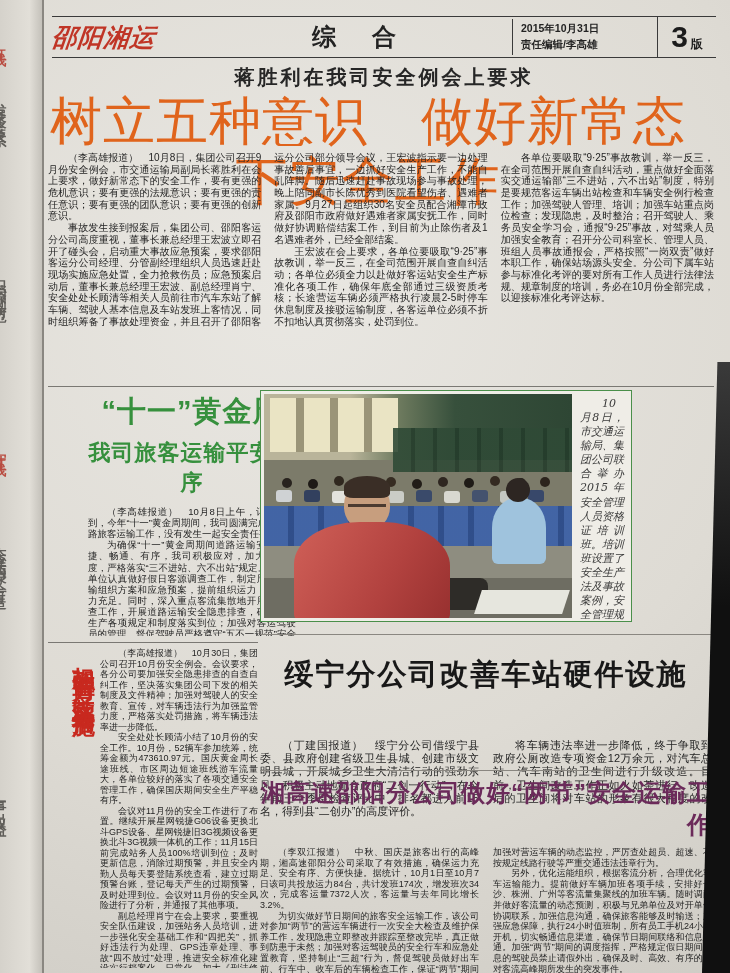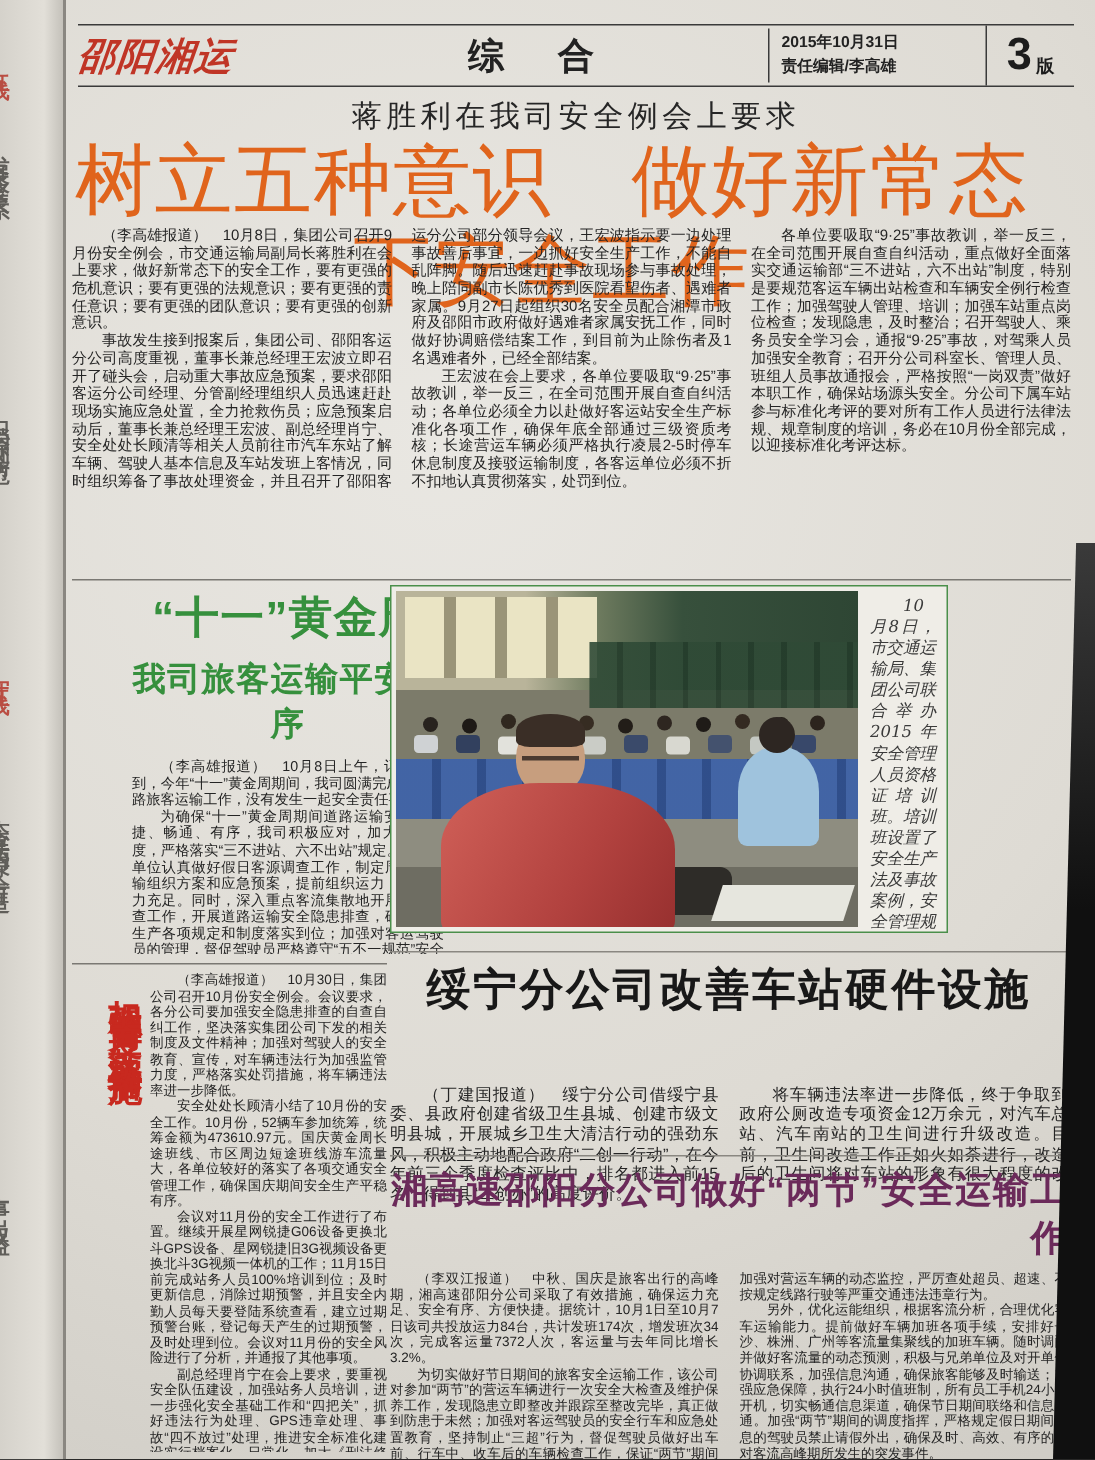--- a/index.html
+++ b/index.html
@@ -23,21 +23,21 @@
     font-family:"DejaVu Serif",serif;letter-spacing:1px;transform:skewX(-6deg);}
   .section{flex:1;text-align:center;font-size:24px;font-weight:bold;letter-spacing:6px;color:#222;}
   .meta{width:128px;border-left:1px solid #3a3a3a;padding:2px 8px;font-size:10.5px;
     font-weight:bold;line-height:1.5;color:#222;}
   .pagenum{width:58px;border-left:1px solid #3a3a3a;height:100%;display:flex;
     align-items:center;justify-content:center;gap:3px;}
   .pagenum .num{font-size:30px;font-weight:bold;}
   .pagenum .unit{font-size:12px;font-weight:bold;align-self:flex-end;margin-bottom:4px;}
   
   .kicker{position:absolute;left:52px;top:64px;width:664px;text-align:center;
-    font-size:20px;font-weight:400;letter-spacing:3px;color:#262626;}
+    font-size:20px;font-weight:700;letter-spacing:3px;color:#262626;}
   .headline{position:absolute;left:28px;top:92px;width:680px;margin:0;text-align:center;
     font-size:52px;line-height:1.15;font-weight:normal;letter-spacing:1px;color:#e0641c;}
   p{margin:0;text-indent:2em;text-align:justify;}
   .lead-body{position:absolute;left:48px;top:152px;width:666px;height:232px;
     column-count:3;column-gap:13px;font-size:10px;line-height:1.17;overflow:hidden;
     border-bottom:1px solid #7a7873;padding-bottom:2px;color:#242424;}
   
   .gw{position:absolute;left:48px;top:392px;width:208px;height:244px;overflow:hidden;margin-left:40px;}
   .gw-t1{font-size:29px;font-weight:bold;color:#36903d;text-align:center;letter-spacing:1px;}
   .gw-t2{font-size:22px;font-weight:bold;color:#36903d;text-align:center;margin-top:6px;letter-spacing:1px;}
@@ -82,21 +82,21 @@
   .credit{text-align:right;margin-top:6px;line-height:1.4;text-decoration:underline;}
   
   .sup{position:absolute;left:48px;top:642px;width:210px;height:326px;
     border-top:1px solid #7a7873;padding-top:5px;display:flex;box-sizing:border-box;}
   .v-title{width:48px;writing-mode:vertical-rl;text-orientation:upright;font-size:23px;
     font-weight:bold;color:#c8291f;letter-spacing:3px;line-height:1.1;}
   .v-title .sp2{margin-top:14px;}
   .sup-body{flex:1;font-size:9px;line-height:1.17;overflow:hidden;color:#242424;padding-left:4px;}
   
   .sn{position:absolute;left:260px;top:634px;width:452px;height:132px;
-    border-top:1px solid #8a8781;padding-top:5px;box-sizing:border-box;}
+    border-top:1px solid #8a8781;padding-top:20px;box-sizing:border-box;}
   .sn h2{margin:0 0 6px 0;text-align:center;font-size:29px;letter-spacing:2px;color:#181818;}
   .sn-body{column-count:2;column-gap:14px;font-size:11px;line-height:1.2;height:84px;
     overflow:hidden;color:#242424;margin-top:44px;}
   
   .xg{position:absolute;left:260px;top:770px;width:452px;height:198px;
     border-top:1px solid #8a8781;padding-top:6px;box-sizing:border-box;}
   .xg h2{margin:0 0 6px 0;text-align:right;font-size:24px;letter-spacing:1px;color:#6b2a5a;}
   .xg-body{column-count:2;column-gap:14px;font-size:9px;line-height:1.18;height:152px;
     overflow:hidden;color:#242424;}
   

